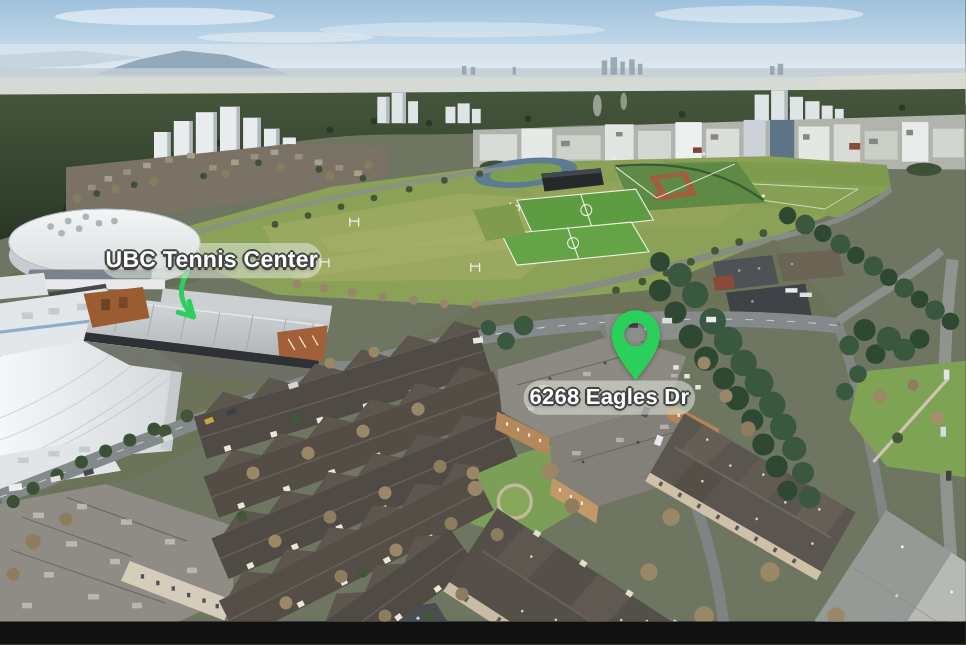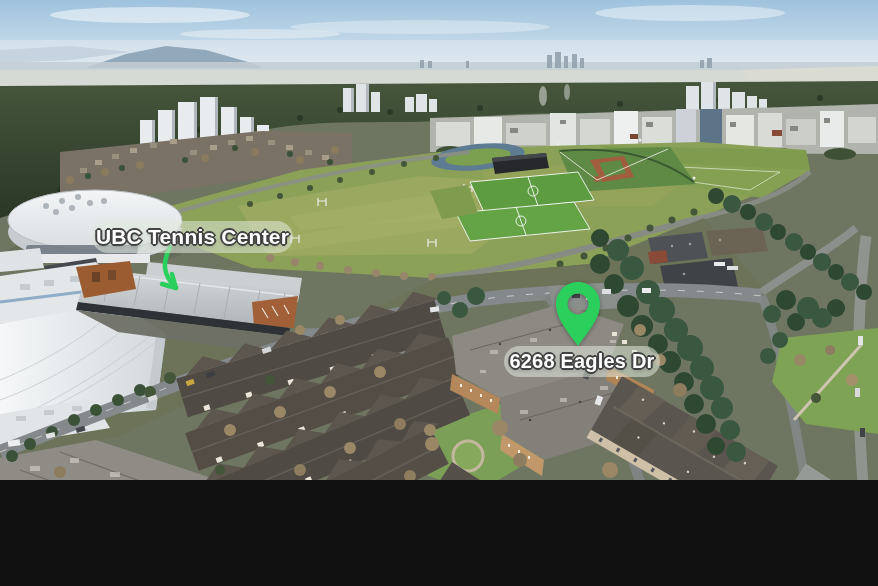--- a/index.html
+++ b/index.html
@@ -1,33 +1,33 @@
 <!DOCTYPE html>
 <html style="--accent-green: #2bd05c; --label-text: #ffffff; --label-outline: #424242; --label-bg: rgba(226,233,221,0.55);"><head>
 <meta charset="utf-8">
 <style>
   html,body{margin:0;padding:0;background:#111;}
-  .stage{position:relative;width:878px;height:480px;overflow:hidden;
+  .stage{position:relative;width:878px;height:565px;overflow:hidden;
          font-family:"Liberation Sans",sans-serif;background:#6e7560;}
   .stage svg.scene{position:absolute;left:0;top:0;display:block;}
   .map-label{
     position:absolute;display:flex;align-items:center;justify-content:center;
     background:var(--label-bg,rgba(226,233,221,.55));
     border-radius:16px;
     color:var(--label-text,#ffffff);
     font-weight:700;letter-spacing:.2px;white-space:nowrap;
     text-shadow:
       -2px 0 0 var(--label-outline,#424242), 2px 0 0 var(--label-outline,#424242),
       0 -2px 0 var(--label-outline,#424242), 0 2px 0 var(--label-outline,#424242),
       -1px -1px 0 var(--label-outline,#424242), 1px -1px 0 var(--label-outline,#424242),
       -1px 1px 0 var(--label-outline,#424242), 1px 1px 0 var(--label-outline,#424242),
       0 2px 4px rgba(0,0,0,.35);
   }
   .label-tennis{left:92px;top:221px;width:201px;height:32px;font-size:21px;}
-  .label-address{left:504px;top:346px;width:156px;height:31px;font-size:20px;}
+  .label-address{left:476px;top:346px;width:156px;height:31px;font-size:20px;}
   .overlay-icon{position:absolute;}
   .icon-arrow{left:150px;top:243px;}
   .icon-pin{left:552px;top:280px;filter:drop-shadow(0 1px 2px rgba(0,0,0,.35));}
 </style>
 </head>
 <body>
 
 <div class="stage">
 
 <svg class="scene" width="878" height="586" viewBox="0 0 878 586">

